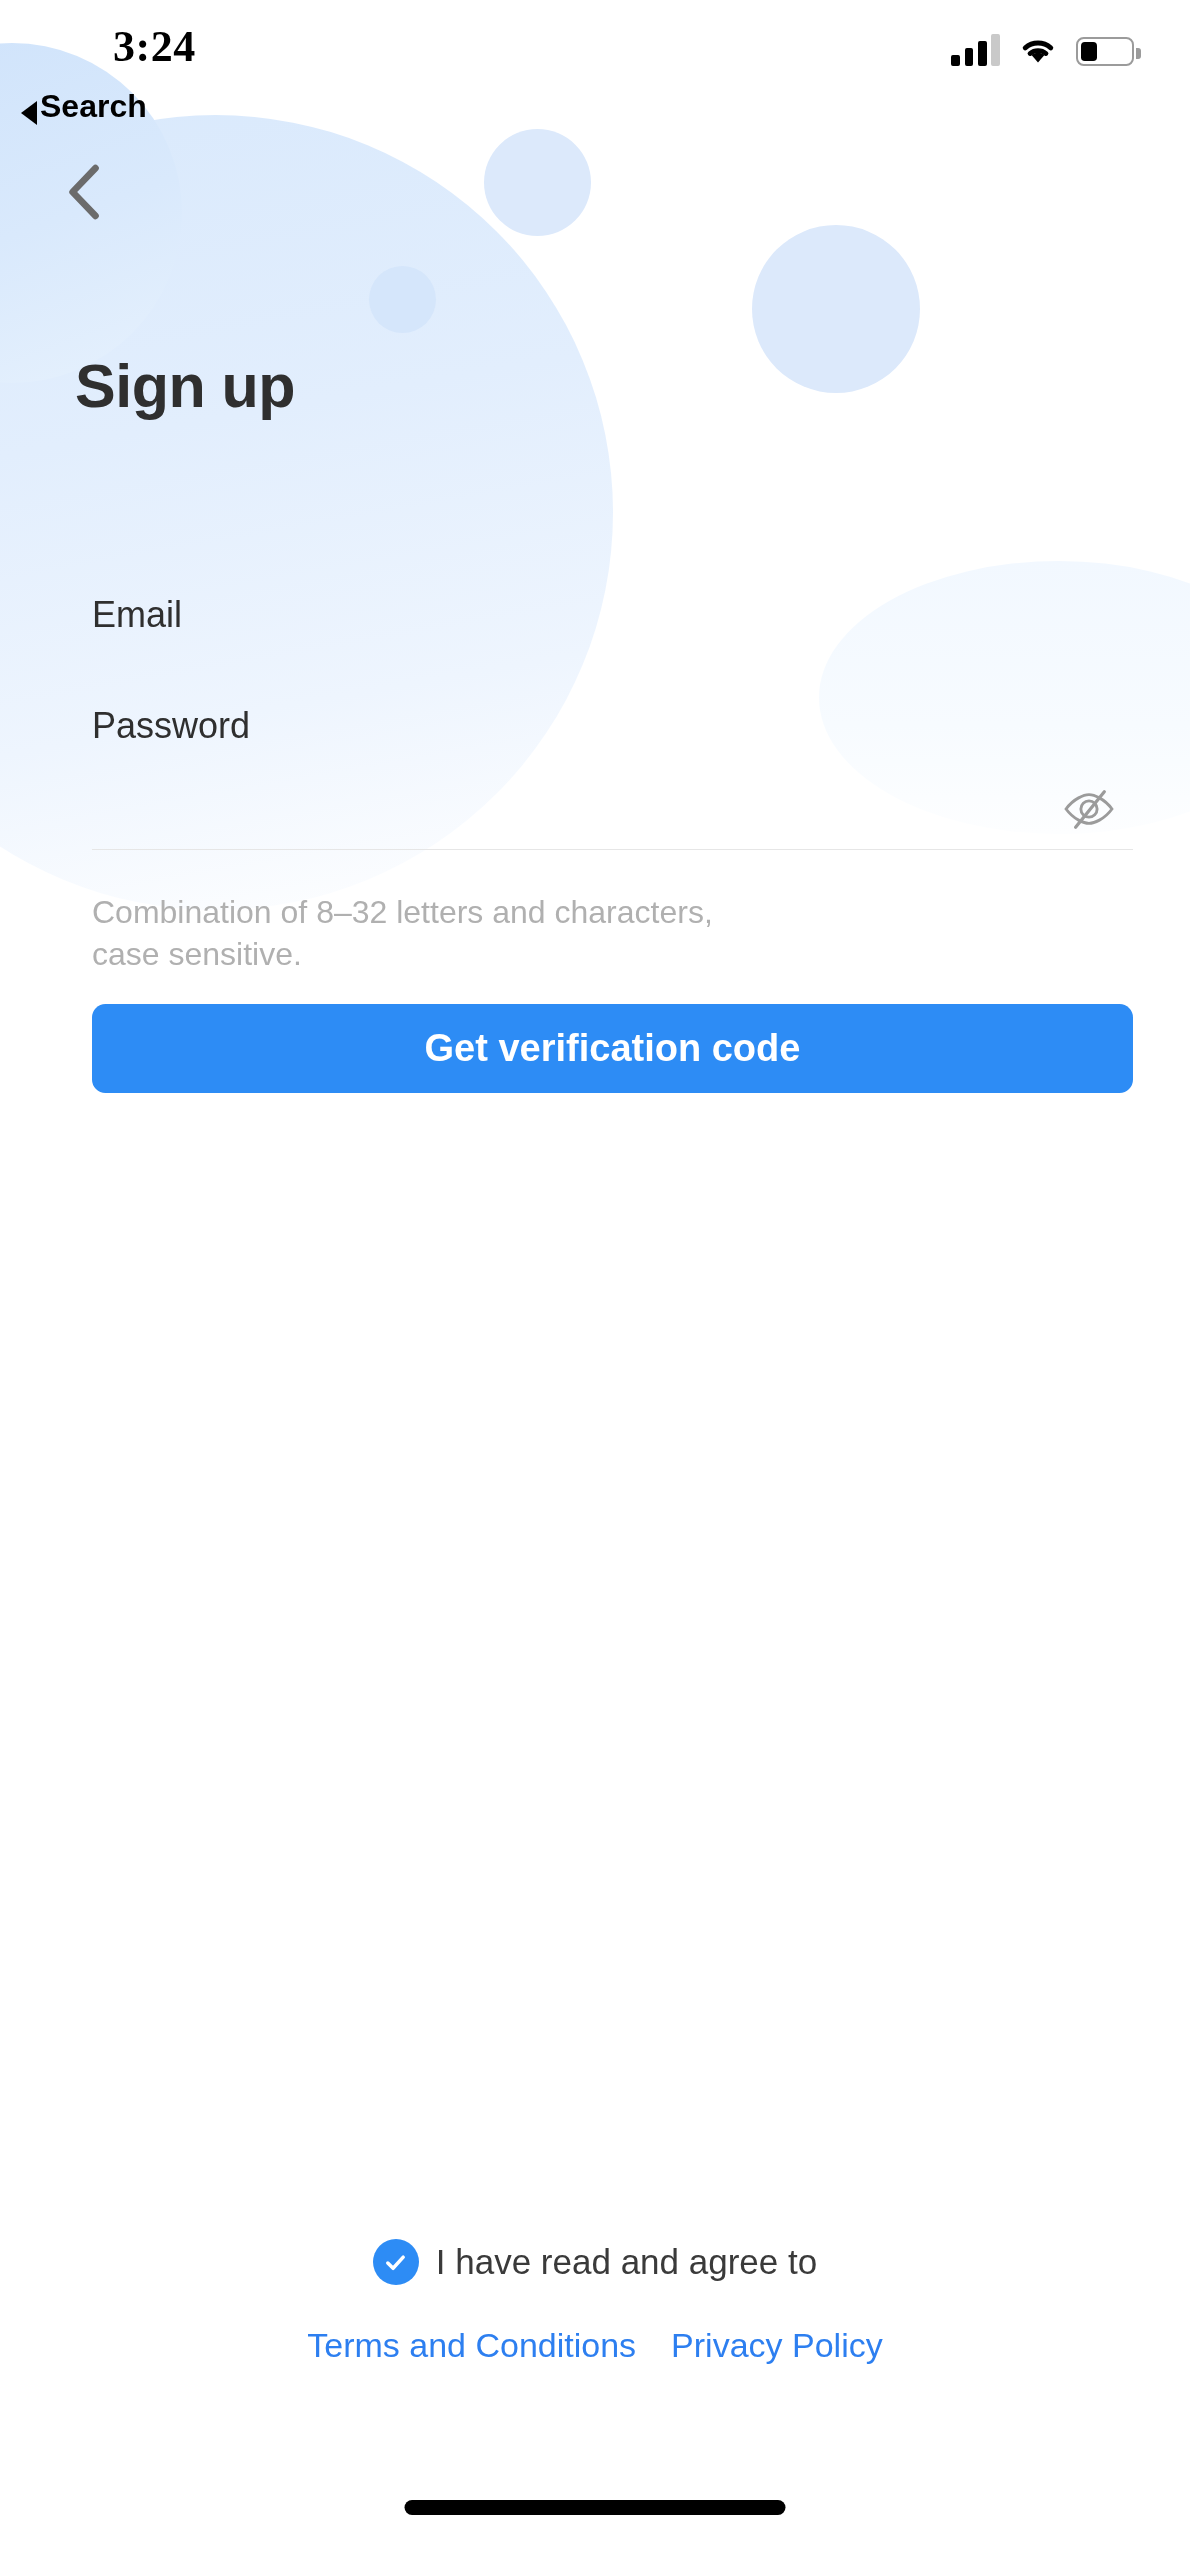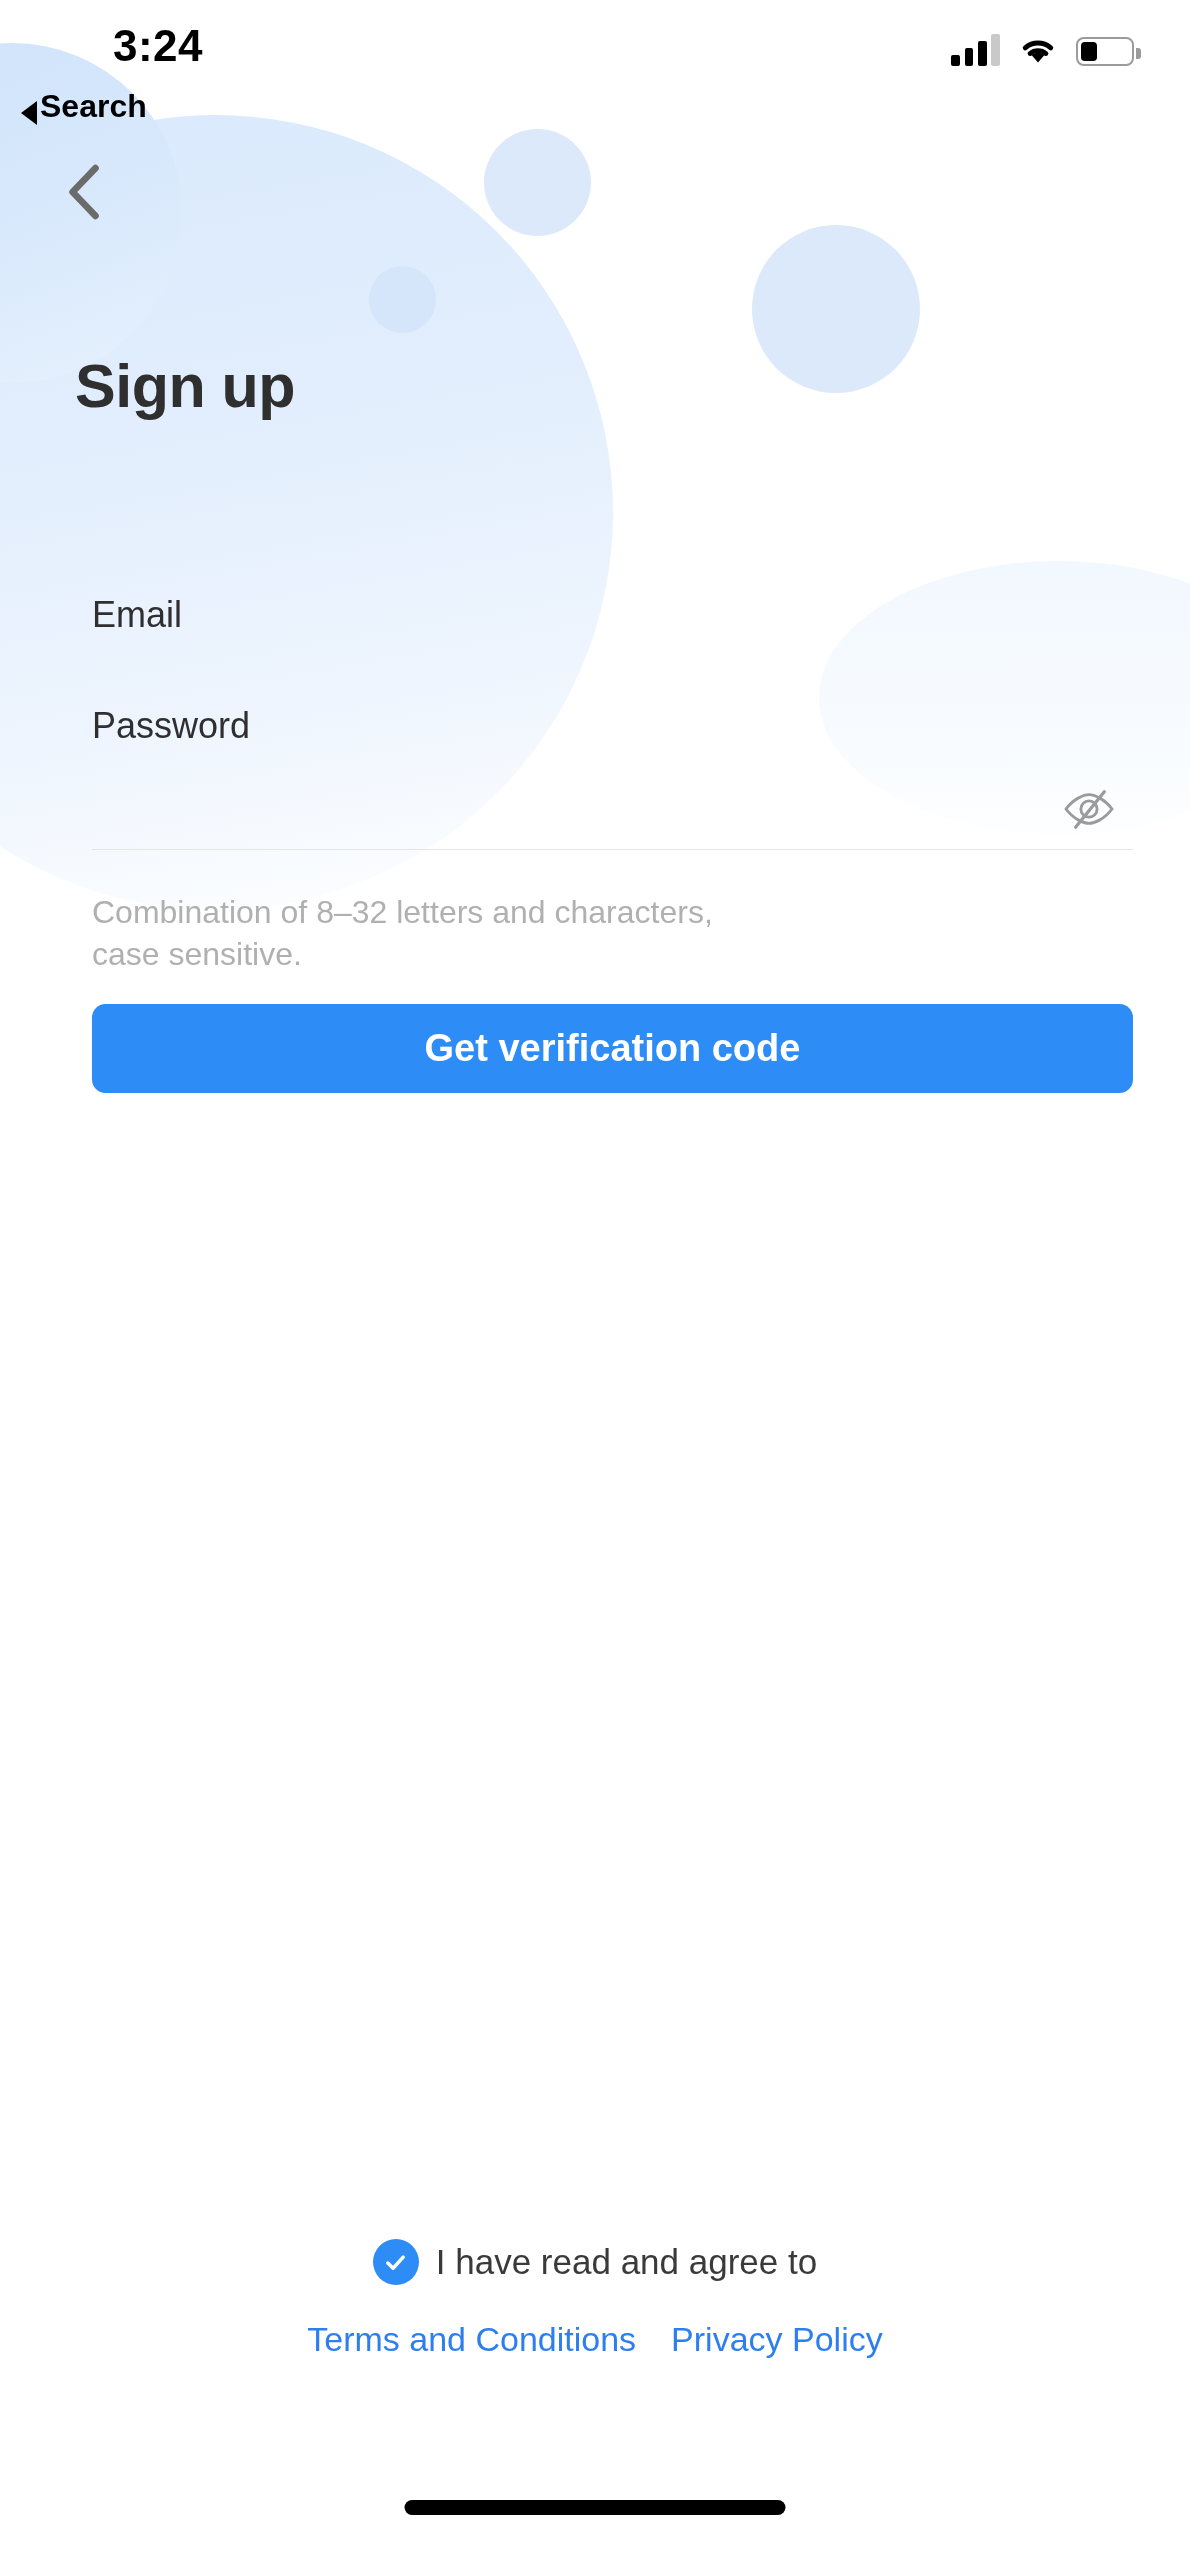--- a/index.html
+++ b/index.html
@@ -35,21 +35,21 @@
   }
   .blob-faint {
     left:819px; top:561px; width:479px; height:273px;
     background:linear-gradient(180deg,#f2f8ff 0%,#f7fbff 60%,#fdfeff 100%);
   }
 
   
   .statusbar { position:absolute; top:0; left:0; width:1190px; height:105px; z-index:20; }
   .clock {
     position:absolute; left:113px; top:21px;
-    font-size:44px; font-weight:bold; color:#000; letter-spacing:0.5px;
+    font-size:44px; font-weight:bold; color:#000; letter-spacing:0.5px;font-family:Liberation Serif, serif;
   }
   .status-right { position:absolute; right:56px; top:33px; display:flex; align-items:flex-end; gap:18px; }
   .signal { display:flex; align-items:flex-end; gap:4.8px; height:33px; }
   .signal i { display:block; width:8.6px; background:#000; border-radius:1.9px; }
   .signal i:nth-child(1){ height:11.5px; }
   .signal i:nth-child(2){ height:18px; }
   .signal i:nth-child(3){ height:25px; }
   .signal i:nth-child(4){ height:32px; background:#c9c9c9; }
   .wifi { width:40px; height:31px; }
   .batt { position:relative; width:58px; height:29px; border:2.9px solid #9b9b9b; border-radius:7.7px; }
@@ -107,21 +107,21 @@
 
   
   .footer { position:absolute; left:0; right:0; top:2239px; z-index:10; text-align:center; }
   .agree-row { display:flex; align-items:center; justify-content:center; gap:17px; }
   .checkbox {
     width:46px; height:46px; border-radius:50%; background:#2d8cf5;
     display:flex; align-items:center; justify-content:center; flex:0 0 auto;
   }
   .agree-text { font-size:35px; color:#3a3a3a; }
   .links { margin-top:35px; display:flex; align-items:center; justify-content:center; gap:35px; }
-  .link { font-size:34px; color:#2d7ff0; }
+  .link { font-size:34px; color:#2d7ff0;margin-top:6px; }
 
   .home-indicator {
     position:absolute; left:50%; transform:translateX(-50%); top:2500px;
     width:381px; height:15.3px; background:#000; border-radius:7.7px; z-index:25;
   }
 </style>
 </head>
 <body>
 
 <div class="screen">

